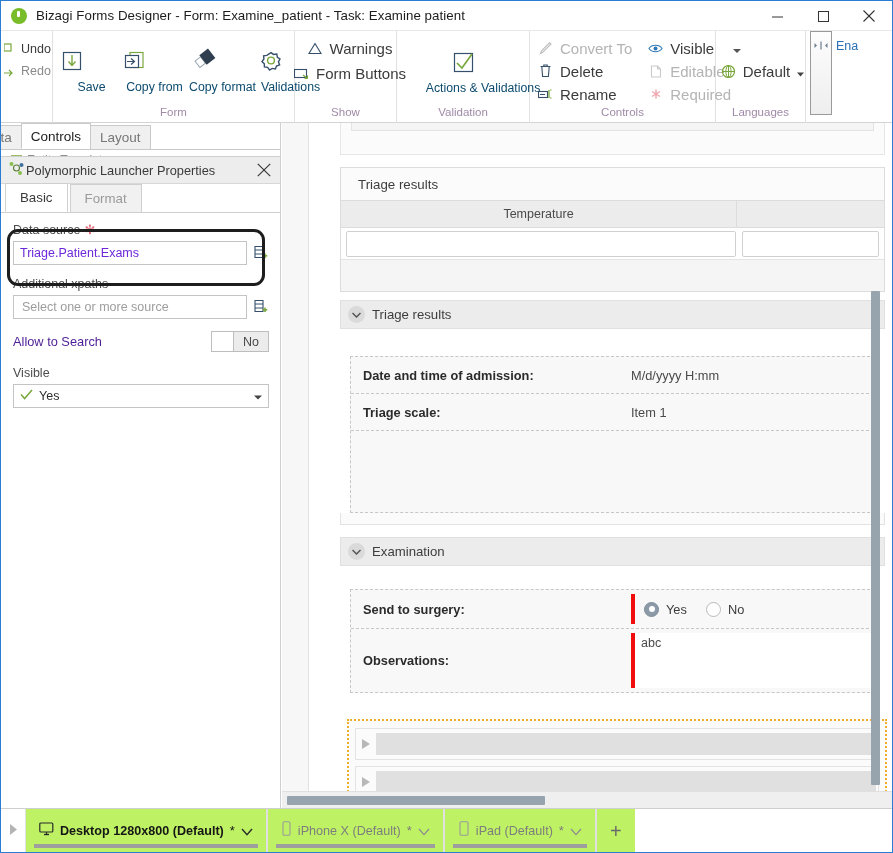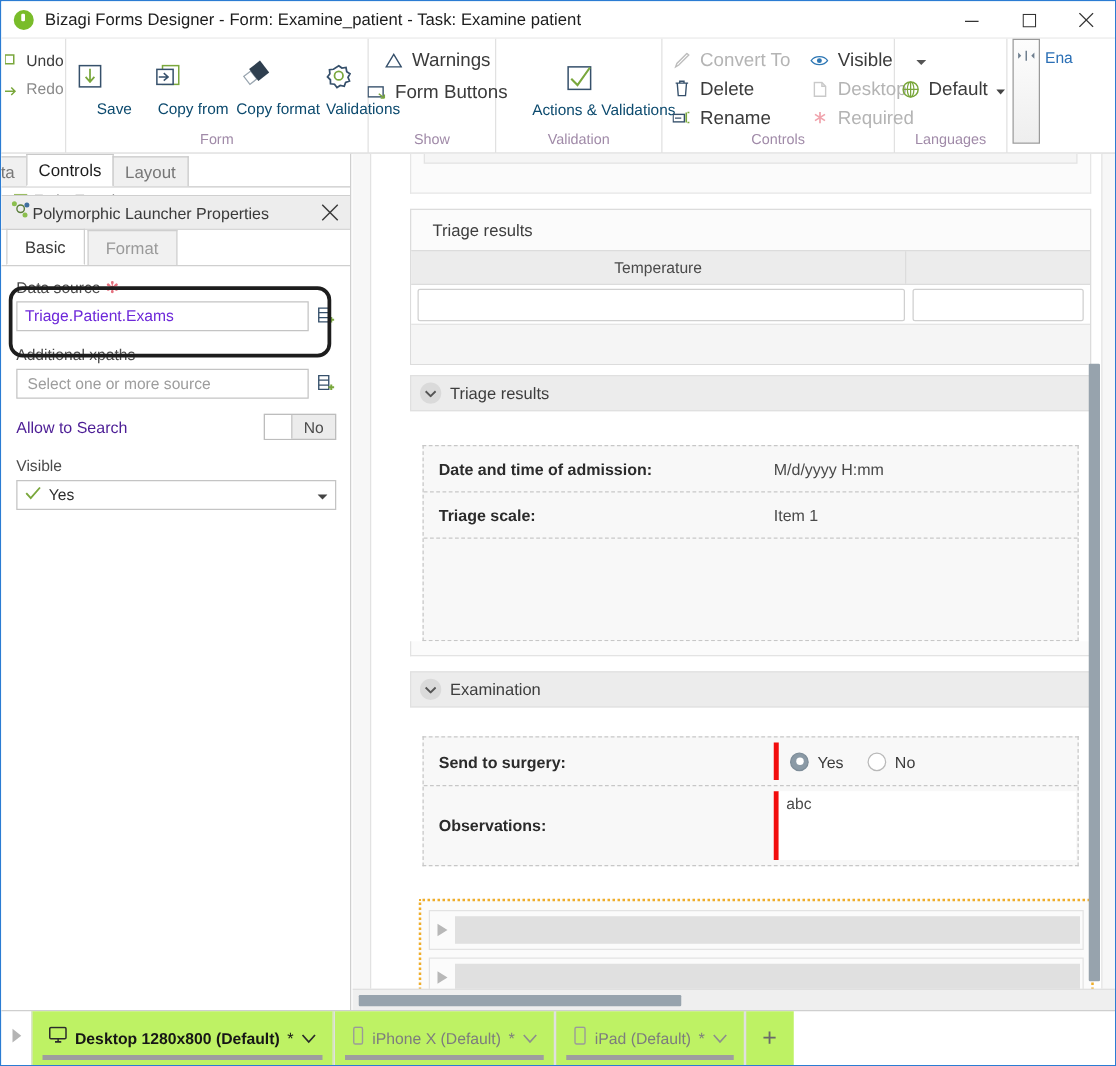--- a/index.html
+++ b/index.html
@@ -210,21 +210,21 @@
     gap:6px;
   }
   .select-box .caret { margin-left:auto; }
 
   
   .canvas {
     position:absolute; left:281px; top:122px; width:611px; height:685px;
     background:#f7f7f7; overflow:hidden;
   }
   .canvas-pad {
-    position:absolute; left:14px; top:0px; width:586px; height:668px;
+    position:absolute; left:26px; top:0px; width:586px; height:668px;
     background:#ffffff;
     border-left:1px solid #e2e2e2; border-right:1px solid #e2e2e2;
   }
   .scroll-v {
     position:absolute; right:13px; top:168px; width:9px; height:494px;
     background:#97a3ad; border-radius:1px;
   }
   .scroll-h-track {
     position:absolute; left:0px; bottom:0px; width:611px; height:17px;
     background:#efefef; border-top:1px solid #e0e0e0;
@@ -518,21 +518,21 @@
                     <path d="M0 1 L4 5 L8 1 Z" fill="#555"></path>
                   </svg>
               </span>
             </div>
             <div class="cmdrow dim">
               <span class="ic">
                 <svg width="12" height="13" viewBox="0 0 12 13">
                     <path d="M1.5 1 L7.5 1 L10.5 4 L10.5 12 L1.5 12 Z M7.5 1 L7.5 4 L10.5 4" fill="none" stroke="#c9c9c9" stroke-width="1.1"></path>
                   </svg>
               </span>
-              <span>Desktop</span>
+              <span>Editable</span>
             </div>
             <div class="cmdrow dim">
               <span class="ic">
                 <svg width="12" height="12" viewBox="0 0 12 12">
                     <g stroke="#f0a4ad" stroke-width="1.4">
                       <line x1="6" y1="1.5" x2="6" y2="10.5"></line>
                       <line x1="2" y1="3.5" x2="10" y2="8.5"></line>
                       <line x1="10" y1="3.5" x2="2" y2="8.5"></line>
                     </g>
                   </svg>

